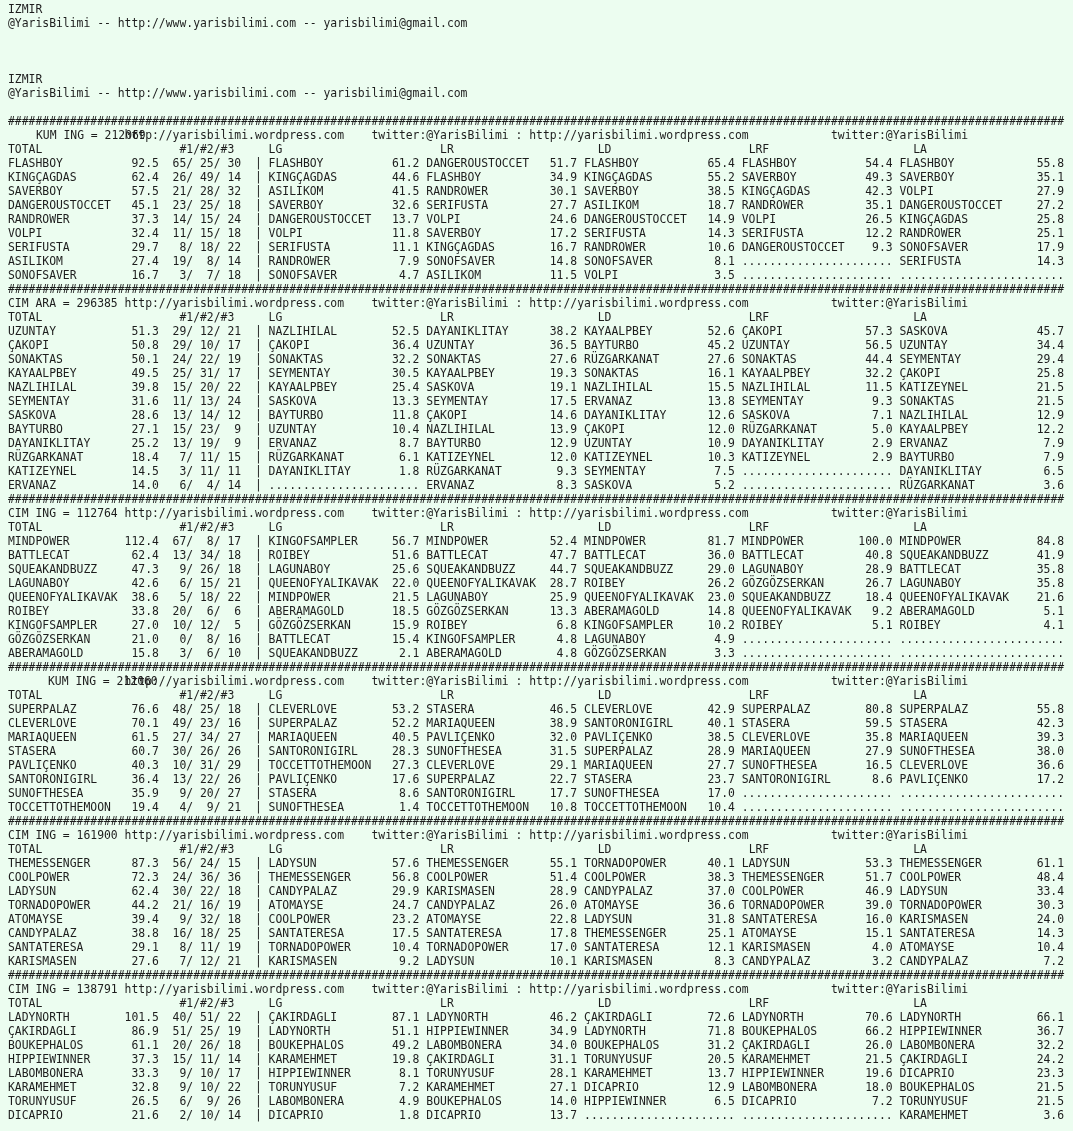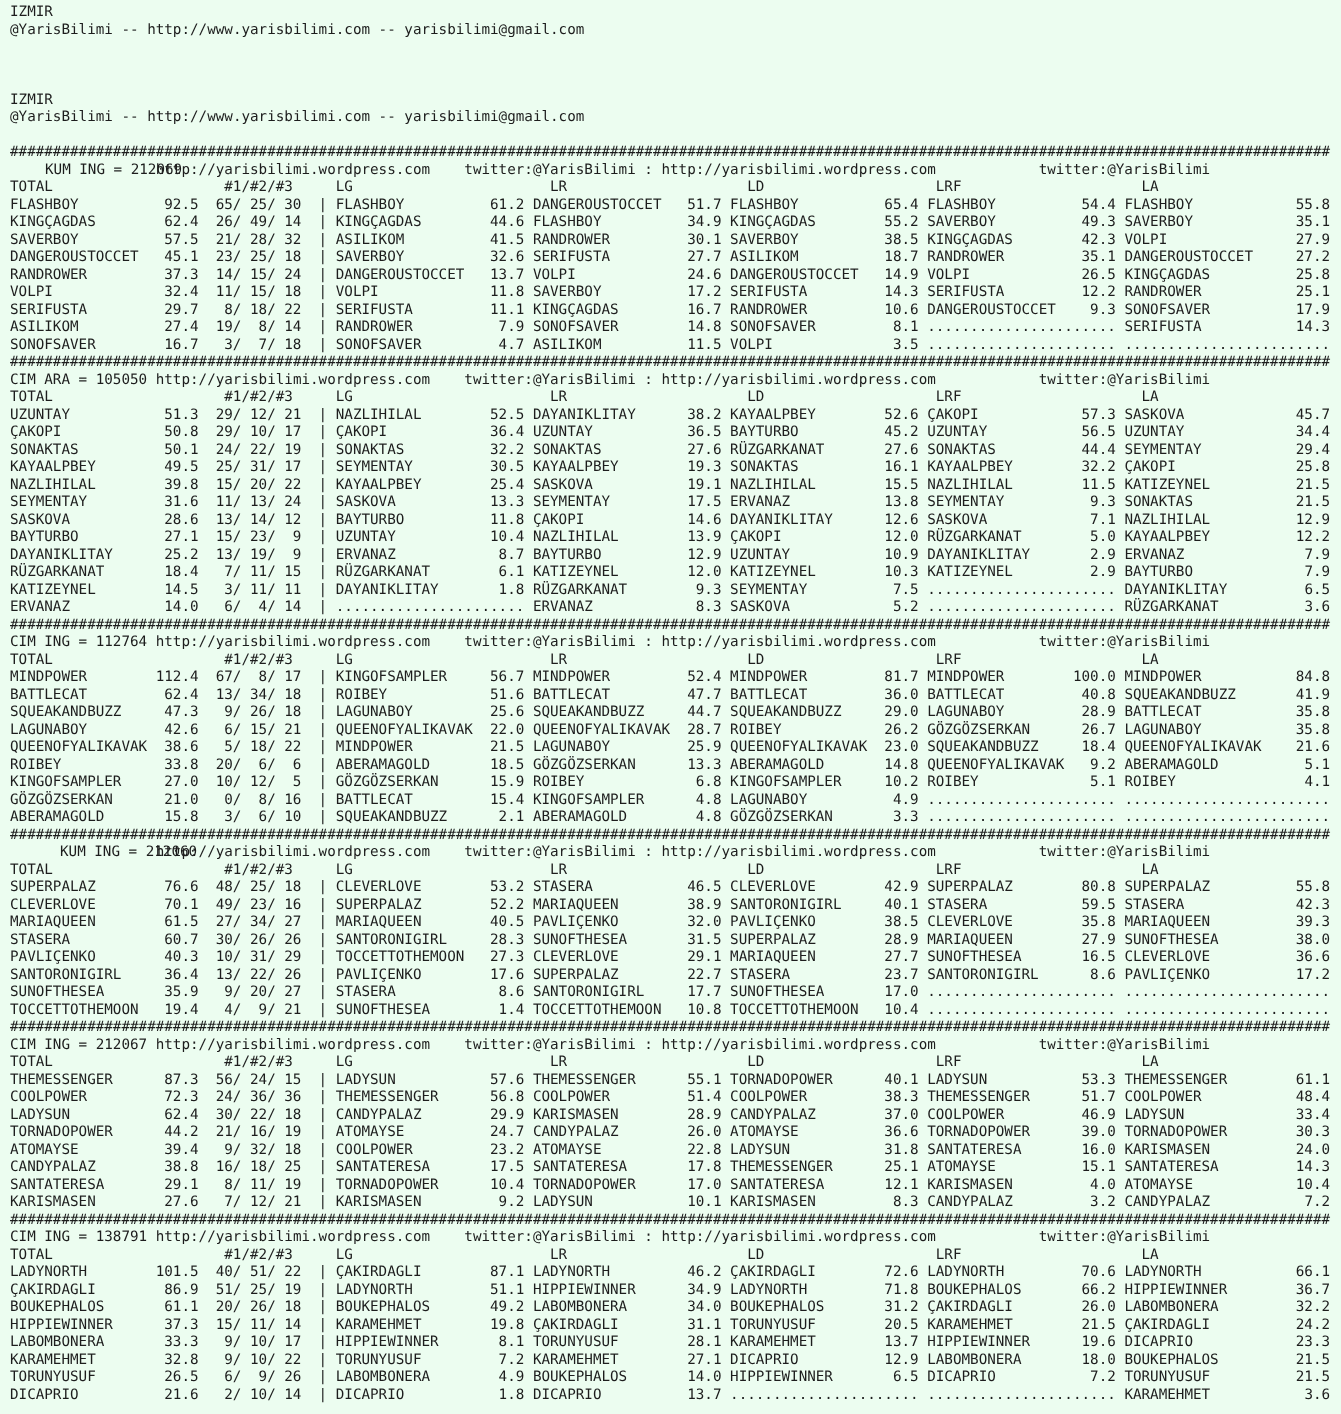--- a/index.html
+++ b/index.html
@@ -35,21 +35,21 @@
     <div class="line"><span style="left: 0ch;">FLASHBOY</span><span class="r" style="left: 17ch; width: 5ch;">92.5</span><span class="r" style="left: 23ch; width: 11ch;">65/ 25/ 30</span><span style="left: 36ch;">|</span><span style="left: 38ch;">FLASHBOY</span><span class="r" style="left: 54ch; width: 6ch;">61.2</span><span style="left: 61ch;">DANGEROUSTOCCET</span><span class="r" style="left: 77ch; width: 6ch;">51.7</span><span style="left: 84ch;">FLASHBOY</span><span class="r" style="left: 100ch; width: 6ch;">65.4</span><span style="left: 107ch;">FLASHBOY</span><span class="r" style="left: 123ch; width: 6ch;">54.4</span><span style="left: 130ch;">FLASHBOY</span><span class="r" style="left: 146ch; width: 8ch;">55.8</span></div>
     <div class="line"><span style="left: 0ch;">KINGÇAGDAS</span><span class="r" style="left: 17ch; width: 5ch;">62.4</span><span class="r" style="left: 23ch; width: 11ch;">26/ 49/ 14</span><span style="left: 36ch;">|</span><span style="left: 38ch;">KINGÇAGDAS</span><span class="r" style="left: 54ch; width: 6ch;">44.6</span><span style="left: 61ch;">FLASHBOY</span><span class="r" style="left: 77ch; width: 6ch;">34.9</span><span style="left: 84ch;">KINGÇAGDAS</span><span class="r" style="left: 100ch; width: 6ch;">55.2</span><span style="left: 107ch;">SAVERBOY</span><span class="r" style="left: 123ch; width: 6ch;">49.3</span><span style="left: 130ch;">SAVERBOY</span><span class="r" style="left: 146ch; width: 8ch;">35.1</span></div>
     <div class="line"><span style="left: 0ch;">SAVERBOY</span><span class="r" style="left: 17ch; width: 5ch;">57.5</span><span class="r" style="left: 23ch; width: 11ch;">21/ 28/ 32</span><span style="left: 36ch;">|</span><span style="left: 38ch;">ASILIKOM</span><span class="r" style="left: 54ch; width: 6ch;">41.5</span><span style="left: 61ch;">RANDROWER</span><span class="r" style="left: 77ch; width: 6ch;">30.1</span><span style="left: 84ch;">SAVERBOY</span><span class="r" style="left: 100ch; width: 6ch;">38.5</span><span style="left: 107ch;">KINGÇAGDAS</span><span class="r" style="left: 123ch; width: 6ch;">42.3</span><span style="left: 130ch;">VOLPI</span><span class="r" style="left: 146ch; width: 8ch;">27.9</span></div>
     <div class="line"><span style="left: 0ch;">DANGEROUSTOCCET</span><span class="r" style="left: 17ch; width: 5ch;">45.1</span><span class="r" style="left: 23ch; width: 11ch;">23/ 25/ 18</span><span style="left: 36ch;">|</span><span style="left: 38ch;">SAVERBOY</span><span class="r" style="left: 54ch; width: 6ch;">32.6</span><span style="left: 61ch;">SERIFUSTA</span><span class="r" style="left: 77ch; width: 6ch;">27.7</span><span style="left: 84ch;">ASILIKOM</span><span class="r" style="left: 100ch; width: 6ch;">18.7</span><span style="left: 107ch;">RANDROWER</span><span class="r" style="left: 123ch; width: 6ch;">35.1</span><span style="left: 130ch;">DANGEROUSTOCCET</span><span class="r" style="left: 146ch; width: 8ch;">27.2</span></div>
     <div class="line"><span style="left: 0ch;">RANDROWER</span><span class="r" style="left: 17ch; width: 5ch;">37.3</span><span class="r" style="left: 23ch; width: 11ch;">14/ 15/ 24</span><span style="left: 36ch;">|</span><span style="left: 38ch;">DANGEROUSTOCCET</span><span class="r" style="left: 54ch; width: 6ch;">13.7</span><span style="left: 61ch;">VOLPI</span><span class="r" style="left: 77ch; width: 6ch;">24.6</span><span style="left: 84ch;">DANGEROUSTOCCET</span><span class="r" style="left: 100ch; width: 6ch;">14.9</span><span style="left: 107ch;">VOLPI</span><span class="r" style="left: 123ch; width: 6ch;">26.5</span><span style="left: 130ch;">KINGÇAGDAS</span><span class="r" style="left: 146ch; width: 8ch;">25.8</span></div>
     <div class="line"><span style="left: 0ch;">VOLPI</span><span class="r" style="left: 17ch; width: 5ch;">32.4</span><span class="r" style="left: 23ch; width: 11ch;">11/ 15/ 18</span><span style="left: 36ch;">|</span><span style="left: 38ch;">VOLPI</span><span class="r" style="left: 54ch; width: 6ch;">11.8</span><span style="left: 61ch;">SAVERBOY</span><span class="r" style="left: 77ch; width: 6ch;">17.2</span><span style="left: 84ch;">SERIFUSTA</span><span class="r" style="left: 100ch; width: 6ch;">14.3</span><span style="left: 107ch;">SERIFUSTA</span><span class="r" style="left: 123ch; width: 6ch;">12.2</span><span style="left: 130ch;">RANDROWER</span><span class="r" style="left: 146ch; width: 8ch;">25.1</span></div>
     <div class="line"><span style="left: 0ch;">SERIFUSTA</span><span class="r" style="left: 17ch; width: 5ch;">29.7</span><span class="r" style="left: 23ch; width: 11ch;"> 8/ 18/ 22</span><span style="left: 36ch;">|</span><span style="left: 38ch;">SERIFUSTA</span><span class="r" style="left: 54ch; width: 6ch;">11.1</span><span style="left: 61ch;">KINGÇAGDAS</span><span class="r" style="left: 77ch; width: 6ch;">16.7</span><span style="left: 84ch;">RANDROWER</span><span class="r" style="left: 100ch; width: 6ch;">10.6</span><span style="left: 107ch;">DANGEROUSTOCCET</span><span class="r" style="left: 123ch; width: 6ch;">9.3</span><span style="left: 130ch;">SONOFSAVER</span><span class="r" style="left: 146ch; width: 8ch;">17.9</span></div>
     <div class="line"><span style="left: 0ch;">ASILIKOM</span><span class="r" style="left: 17ch; width: 5ch;">27.4</span><span class="r" style="left: 23ch; width: 11ch;">19/  8/ 14</span><span style="left: 36ch;">|</span><span style="left: 38ch;">RANDROWER</span><span class="r" style="left: 54ch; width: 6ch;">7.9</span><span style="left: 61ch;">SONOFSAVER</span><span class="r" style="left: 77ch; width: 6ch;">14.8</span><span style="left: 84ch;">SONOFSAVER</span><span class="r" style="left: 100ch; width: 6ch;">8.1</span><span style="left: 107ch;">......................</span><span style="left: 130ch;">SERIFUSTA</span><span class="r" style="left: 146ch; width: 8ch;">14.3</span></div>
     <div class="line"><span style="left: 0ch;">SONOFSAVER</span><span class="r" style="left: 17ch; width: 5ch;">16.7</span><span class="r" style="left: 23ch; width: 11ch;"> 3/  7/ 18</span><span style="left: 36ch;">|</span><span style="left: 38ch;">SONOFSAVER</span><span class="r" style="left: 54ch; width: 6ch;">4.7</span><span style="left: 61ch;">ASILIKOM</span><span class="r" style="left: 77ch; width: 6ch;">11.5</span><span style="left: 84ch;">VOLPI</span><span class="r" style="left: 100ch; width: 6ch;">3.5</span><span style="left: 107ch;">......................</span><span style="left: 130ch;">........................</span></div>
     <div class="line sep">##########################################################################################################################################################</div>
-    <div class="line"><span style="left: 0ch;">CIM ARA = 105050</span><span style="left: 17ch;">http://yarisbilimi.wordpress.com</span><span style="left: 53ch;">twitter:@YarisBilimi : http://yarisbilimi.wordpress.com</span><span style="left: 120ch;">twitter:@YarisBilimi</span></div>
+    <div class="line"><span style="left: 0ch;">CIM ARA = 296385</span><span style="left: 17ch;">http://yarisbilimi.wordpress.com</span><span style="left: 53ch;">twitter:@YarisBilimi : http://yarisbilimi.wordpress.com</span><span style="left: 120ch;">twitter:@YarisBilimi</span></div>
     <div class="line"><span style="left: 0ch;">TOTAL</span><span style="left: 25ch;">#1/#2/#3</span><span style="left: 38ch;">LG</span><span style="left: 63ch;">LR</span><span style="left: 86ch;">LD</span><span style="left: 108ch;">LRF</span><span style="left: 132ch;">LA</span></div>
     <div class="line"><span style="left: 0ch;">UZUNTAY</span><span class="r" style="left: 17ch; width: 5ch;">51.3</span><span class="r" style="left: 23ch; width: 11ch;">29/ 12/ 21</span><span style="left: 36ch;">|</span><span style="left: 38ch;">NAZLIHILAL</span><span class="r" style="left: 54ch; width: 6ch;">52.5</span><span style="left: 61ch;">DAYANIKLITAY</span><span class="r" style="left: 77ch; width: 6ch;">38.2</span><span style="left: 84ch;">KAYAALPBEY</span><span class="r" style="left: 100ch; width: 6ch;">52.6</span><span style="left: 107ch;">ÇAKOPI</span><span class="r" style="left: 123ch; width: 6ch;">57.3</span><span style="left: 130ch;">SASKOVA</span><span class="r" style="left: 146ch; width: 8ch;">45.7</span></div>
     <div class="line"><span style="left: 0ch;">ÇAKOPI</span><span class="r" style="left: 17ch; width: 5ch;">50.8</span><span class="r" style="left: 23ch; width: 11ch;">29/ 10/ 17</span><span style="left: 36ch;">|</span><span style="left: 38ch;">ÇAKOPI</span><span class="r" style="left: 54ch; width: 6ch;">36.4</span><span style="left: 61ch;">UZUNTAY</span><span class="r" style="left: 77ch; width: 6ch;">36.5</span><span style="left: 84ch;">BAYTURBO</span><span class="r" style="left: 100ch; width: 6ch;">45.2</span><span style="left: 107ch;">UZUNTAY</span><span class="r" style="left: 123ch; width: 6ch;">56.5</span><span style="left: 130ch;">UZUNTAY</span><span class="r" style="left: 146ch; width: 8ch;">34.4</span></div>
     <div class="line"><span style="left: 0ch;">SONAKTAS</span><span class="r" style="left: 17ch; width: 5ch;">50.1</span><span class="r" style="left: 23ch; width: 11ch;">24/ 22/ 19</span><span style="left: 36ch;">|</span><span style="left: 38ch;">SONAKTAS</span><span class="r" style="left: 54ch; width: 6ch;">32.2</span><span style="left: 61ch;">SONAKTAS</span><span class="r" style="left: 77ch; width: 6ch;">27.6</span><span style="left: 84ch;">RÜZGARKANAT</span><span class="r" style="left: 100ch; width: 6ch;">27.6</span><span style="left: 107ch;">SONAKTAS</span><span class="r" style="left: 123ch; width: 6ch;">44.4</span><span style="left: 130ch;">SEYMENTAY</span><span class="r" style="left: 146ch; width: 8ch;">29.4</span></div>
     <div class="line"><span style="left: 0ch;">KAYAALPBEY</span><span class="r" style="left: 17ch; width: 5ch;">49.5</span><span class="r" style="left: 23ch; width: 11ch;">25/ 31/ 17</span><span style="left: 36ch;">|</span><span style="left: 38ch;">SEYMENTAY</span><span class="r" style="left: 54ch; width: 6ch;">30.5</span><span style="left: 61ch;">KAYAALPBEY</span><span class="r" style="left: 77ch; width: 6ch;">19.3</span><span style="left: 84ch;">SONAKTAS</span><span class="r" style="left: 100ch; width: 6ch;">16.1</span><span style="left: 107ch;">KAYAALPBEY</span><span class="r" style="left: 123ch; width: 6ch;">32.2</span><span style="left: 130ch;">ÇAKOPI</span><span class="r" style="left: 146ch; width: 8ch;">25.8</span></div>
     <div class="line"><span style="left: 0ch;">NAZLIHILAL</span><span class="r" style="left: 17ch; width: 5ch;">39.8</span><span class="r" style="left: 23ch; width: 11ch;">15/ 20/ 22</span><span style="left: 36ch;">|</span><span style="left: 38ch;">KAYAALPBEY</span><span class="r" style="left: 54ch; width: 6ch;">25.4</span><span style="left: 61ch;">SASKOVA</span><span class="r" style="left: 77ch; width: 6ch;">19.1</span><span style="left: 84ch;">NAZLIHILAL</span><span class="r" style="left: 100ch; width: 6ch;">15.5</span><span style="left: 107ch;">NAZLIHILAL</span><span class="r" style="left: 123ch; width: 6ch;">11.5</span><span style="left: 130ch;">KATIZEYNEL</span><span class="r" style="left: 146ch; width: 8ch;">21.5</span></div>
     <div class="line"><span style="left: 0ch;">SEYMENTAY</span><span class="r" style="left: 17ch; width: 5ch;">31.6</span><span class="r" style="left: 23ch; width: 11ch;">11/ 13/ 24</span><span style="left: 36ch;">|</span><span style="left: 38ch;">SASKOVA</span><span class="r" style="left: 54ch; width: 6ch;">13.3</span><span style="left: 61ch;">SEYMENTAY</span><span class="r" style="left: 77ch; width: 6ch;">17.5</span><span style="left: 84ch;">ERVANAZ</span><span class="r" style="left: 100ch; width: 6ch;">13.8</span><span style="left: 107ch;">SEYMENTAY</span><span class="r" style="left: 123ch; width: 6ch;">9.3</span><span style="left: 130ch;">SONAKTAS</span><span class="r" style="left: 146ch; width: 8ch;">21.5</span></div>
     <div class="line"><span style="left: 0ch;">SASKOVA</span><span class="r" style="left: 17ch; width: 5ch;">28.6</span><span class="r" style="left: 23ch; width: 11ch;">13/ 14/ 12</span><span style="left: 36ch;">|</span><span style="left: 38ch;">BAYTURBO</span><span class="r" style="left: 54ch; width: 6ch;">11.8</span><span style="left: 61ch;">ÇAKOPI</span><span class="r" style="left: 77ch; width: 6ch;">14.6</span><span style="left: 84ch;">DAYANIKLITAY</span><span class="r" style="left: 100ch; width: 6ch;">12.6</span><span style="left: 107ch;">SASKOVA</span><span class="r" style="left: 123ch; width: 6ch;">7.1</span><span style="left: 130ch;">NAZLIHILAL</span><span class="r" style="left: 146ch; width: 8ch;">12.9</span></div>
     <div class="line"><span style="left: 0ch;">BAYTURBO</span><span class="r" style="left: 17ch; width: 5ch;">27.1</span><span class="r" style="left: 23ch; width: 11ch;">15/ 23/  9</span><span style="left: 36ch;">|</span><span style="left: 38ch;">UZUNTAY</span><span class="r" style="left: 54ch; width: 6ch;">10.4</span><span style="left: 61ch;">NAZLIHILAL</span><span class="r" style="left: 77ch; width: 6ch;">13.9</span><span style="left: 84ch;">ÇAKOPI</span><span class="r" style="left: 100ch; width: 6ch;">12.0</span><span style="left: 107ch;">RÜZGARKANAT</span><span class="r" style="left: 123ch; width: 6ch;">5.0</span><span style="left: 130ch;">KAYAALPBEY</span><span class="r" style="left: 146ch; width: 8ch;">12.2</span></div>
     <div class="line"><span style="left: 0ch;">DAYANIKLITAY</span><span class="r" style="left: 17ch; width: 5ch;">25.2</span><span class="r" style="left: 23ch; width: 11ch;">13/ 19/  9</span><span style="left: 36ch;">|</span><span style="left: 38ch;">ERVANAZ</span><span class="r" style="left: 54ch; width: 6ch;">8.7</span><span style="left: 61ch;">BAYTURBO</span><span class="r" style="left: 77ch; width: 6ch;">12.9</span><span style="left: 84ch;">UZUNTAY</span><span class="r" style="left: 100ch; width: 6ch;">10.9</span><span style="left: 107ch;">DAYANIKLITAY</span><span class="r" style="left: 123ch; width: 6ch;">2.9</span><span style="left: 130ch;">ERVANAZ</span><span class="r" style="left: 146ch; width: 8ch;">7.9</span></div>
@@ -73,21 +73,21 @@
     <div class="line"><span style="left: 0ch;">TOTAL</span><span style="left: 25ch;">#1/#2/#3</span><span style="left: 38ch;">LG</span><span style="left: 63ch;">LR</span><span style="left: 86ch;">LD</span><span style="left: 108ch;">LRF</span><span style="left: 132ch;">LA</span></div>
     <div class="line"><span style="left: 0ch;">SUPERPALAZ</span><span class="r" style="left: 17ch; width: 5ch;">76.6</span><span class="r" style="left: 23ch; width: 11ch;">48/ 25/ 18</span><span style="left: 36ch;">|</span><span style="left: 38ch;">CLEVERLOVE</span><span class="r" style="left: 54ch; width: 6ch;">53.2</span><span style="left: 61ch;">STASERA</span><span class="r" style="left: 77ch; width: 6ch;">46.5</span><span style="left: 84ch;">CLEVERLOVE</span><span class="r" style="left: 100ch; width: 6ch;">42.9</span><span style="left: 107ch;">SUPERPALAZ</span><span class="r" style="left: 123ch; width: 6ch;">80.8</span><span style="left: 130ch;">SUPERPALAZ</span><span class="r" style="left: 146ch; width: 8ch;">55.8</span></div>
     <div class="line"><span style="left: 0ch;">CLEVERLOVE</span><span class="r" style="left: 17ch; width: 5ch;">70.1</span><span class="r" style="left: 23ch; width: 11ch;">49/ 23/ 16</span><span style="left: 36ch;">|</span><span style="left: 38ch;">SUPERPALAZ</span><span class="r" style="left: 54ch; width: 6ch;">52.2</span><span style="left: 61ch;">MARIAQUEEN</span><span class="r" style="left: 77ch; width: 6ch;">38.9</span><span style="left: 84ch;">SANTORONIGIRL</span><span class="r" style="left: 100ch; width: 6ch;">40.1</span><span style="left: 107ch;">STASERA</span><span class="r" style="left: 123ch; width: 6ch;">59.5</span><span style="left: 130ch;">STASERA</span><span class="r" style="left: 146ch; width: 8ch;">42.3</span></div>
     <div class="line"><span style="left: 0ch;">MARIAQUEEN</span><span class="r" style="left: 17ch; width: 5ch;">61.5</span><span class="r" style="left: 23ch; width: 11ch;">27/ 34/ 27</span><span style="left: 36ch;">|</span><span style="left: 38ch;">MARIAQUEEN</span><span class="r" style="left: 54ch; width: 6ch;">40.5</span><span style="left: 61ch;">PAVLIÇENKO</span><span class="r" style="left: 77ch; width: 6ch;">32.0</span><span style="left: 84ch;">PAVLIÇENKO</span><span class="r" style="left: 100ch; width: 6ch;">38.5</span><span style="left: 107ch;">CLEVERLOVE</span><span class="r" style="left: 123ch; width: 6ch;">35.8</span><span style="left: 130ch;">MARIAQUEEN</span><span class="r" style="left: 146ch; width: 8ch;">39.3</span></div>
     <div class="line"><span style="left: 0ch;">STASERA</span><span class="r" style="left: 17ch; width: 5ch;">60.7</span><span class="r" style="left: 23ch; width: 11ch;">30/ 26/ 26</span><span style="left: 36ch;">|</span><span style="left: 38ch;">SANTORONIGIRL</span><span class="r" style="left: 54ch; width: 6ch;">28.3</span><span style="left: 61ch;">SUNOFTHESEA</span><span class="r" style="left: 77ch; width: 6ch;">31.5</span><span style="left: 84ch;">SUPERPALAZ</span><span class="r" style="left: 100ch; width: 6ch;">28.9</span><span style="left: 107ch;">MARIAQUEEN</span><span class="r" style="left: 123ch; width: 6ch;">27.9</span><span style="left: 130ch;">SUNOFTHESEA</span><span class="r" style="left: 146ch; width: 8ch;">38.0</span></div>
     <div class="line"><span style="left: 0ch;">PAVLIÇENKO</span><span class="r" style="left: 17ch; width: 5ch;">40.3</span><span class="r" style="left: 23ch; width: 11ch;">10/ 31/ 29</span><span style="left: 36ch;">|</span><span style="left: 38ch;">TOCCETTOTHEMOON</span><span class="r" style="left: 54ch; width: 6ch;">27.3</span><span style="left: 61ch;">CLEVERLOVE</span><span class="r" style="left: 77ch; width: 6ch;">29.1</span><span style="left: 84ch;">MARIAQUEEN</span><span class="r" style="left: 100ch; width: 6ch;">27.7</span><span style="left: 107ch;">SUNOFTHESEA</span><span class="r" style="left: 123ch; width: 6ch;">16.5</span><span style="left: 130ch;">CLEVERLOVE</span><span class="r" style="left: 146ch; width: 8ch;">36.6</span></div>
     <div class="line"><span style="left: 0ch;">SANTORONIGIRL</span><span class="r" style="left: 17ch; width: 5ch;">36.4</span><span class="r" style="left: 23ch; width: 11ch;">13/ 22/ 26</span><span style="left: 36ch;">|</span><span style="left: 38ch;">PAVLIÇENKO</span><span class="r" style="left: 54ch; width: 6ch;">17.6</span><span style="left: 61ch;">SUPERPALAZ</span><span class="r" style="left: 77ch; width: 6ch;">22.7</span><span style="left: 84ch;">STASERA</span><span class="r" style="left: 100ch; width: 6ch;">23.7</span><span style="left: 107ch;">SANTORONIGIRL</span><span class="r" style="left: 123ch; width: 6ch;">8.6</span><span style="left: 130ch;">PAVLIÇENKO</span><span class="r" style="left: 146ch; width: 8ch;">17.2</span></div>
     <div class="line"><span style="left: 0ch;">SUNOFTHESEA</span><span class="r" style="left: 17ch; width: 5ch;">35.9</span><span class="r" style="left: 23ch; width: 11ch;"> 9/ 20/ 27</span><span style="left: 36ch;">|</span><span style="left: 38ch;">STASERA</span><span class="r" style="left: 54ch; width: 6ch;">8.6</span><span style="left: 61ch;">SANTORONIGIRL</span><span class="r" style="left: 77ch; width: 6ch;">17.7</span><span style="left: 84ch;">SUNOFTHESEA</span><span class="r" style="left: 100ch; width: 6ch;">17.0</span><span style="left: 107ch;">......................</span><span style="left: 130ch;">........................</span></div>
     <div class="line"><span style="left: 0ch;">TOCCETTOTHEMOON</span><span class="r" style="left: 17ch; width: 5ch;">19.4</span><span class="r" style="left: 23ch; width: 11ch;"> 4/  9/ 21</span><span style="left: 36ch;">|</span><span style="left: 38ch;">SUNOFTHESEA</span><span class="r" style="left: 54ch; width: 6ch;">1.4</span><span style="left: 61ch;">TOCCETTOTHEMOON</span><span class="r" style="left: 77ch; width: 6ch;">10.8</span><span style="left: 84ch;">TOCCETTOTHEMOON</span><span class="r" style="left: 100ch; width: 6ch;">10.4</span><span style="left: 107ch;">......................</span><span style="left: 130ch;">........................</span></div>
     <div class="line sep">##########################################################################################################################################################</div>
-    <div class="line"><span style="left: 0ch;">CIM ING = 212067</span><span style="left: 17ch;">http://yarisbilimi.wordpress.com</span><span style="left: 53ch;">twitter:@YarisBilimi : http://yarisbilimi.wordpress.com</span><span style="left: 120ch;">twitter:@YarisBilimi</span></div>
+    <div class="line"><span style="left: 0ch;">CIM ING = 161900</span><span style="left: 17ch;">http://yarisbilimi.wordpress.com</span><span style="left: 53ch;">twitter:@YarisBilimi : http://yarisbilimi.wordpress.com</span><span style="left: 120ch;">twitter:@YarisBilimi</span></div>
     <div class="line"><span style="left: 0ch;">TOTAL</span><span style="left: 25ch;">#1/#2/#3</span><span style="left: 38ch;">LG</span><span style="left: 63ch;">LR</span><span style="left: 86ch;">LD</span><span style="left: 108ch;">LRF</span><span style="left: 132ch;">LA</span></div>
     <div class="line"><span style="left: 0ch;">THEMESSENGER</span><span class="r" style="left: 17ch; width: 5ch;">87.3</span><span class="r" style="left: 23ch; width: 11ch;">56/ 24/ 15</span><span style="left: 36ch;">|</span><span style="left: 38ch;">LADYSUN</span><span class="r" style="left: 54ch; width: 6ch;">57.6</span><span style="left: 61ch;">THEMESSENGER</span><span class="r" style="left: 77ch; width: 6ch;">55.1</span><span style="left: 84ch;">TORNADOPOWER</span><span class="r" style="left: 100ch; width: 6ch;">40.1</span><span style="left: 107ch;">LADYSUN</span><span class="r" style="left: 123ch; width: 6ch;">53.3</span><span style="left: 130ch;">THEMESSENGER</span><span class="r" style="left: 146ch; width: 8ch;">61.1</span></div>
     <div class="line"><span style="left: 0ch;">COOLPOWER</span><span class="r" style="left: 17ch; width: 5ch;">72.3</span><span class="r" style="left: 23ch; width: 11ch;">24/ 36/ 36</span><span style="left: 36ch;">|</span><span style="left: 38ch;">THEMESSENGER</span><span class="r" style="left: 54ch; width: 6ch;">56.8</span><span style="left: 61ch;">COOLPOWER</span><span class="r" style="left: 77ch; width: 6ch;">51.4</span><span style="left: 84ch;">COOLPOWER</span><span class="r" style="left: 100ch; width: 6ch;">38.3</span><span style="left: 107ch;">THEMESSENGER</span><span class="r" style="left: 123ch; width: 6ch;">51.7</span><span style="left: 130ch;">COOLPOWER</span><span class="r" style="left: 146ch; width: 8ch;">48.4</span></div>
     <div class="line"><span style="left: 0ch;">LADYSUN</span><span class="r" style="left: 17ch; width: 5ch;">62.4</span><span class="r" style="left: 23ch; width: 11ch;">30/ 22/ 18</span><span style="left: 36ch;">|</span><span style="left: 38ch;">CANDYPALAZ</span><span class="r" style="left: 54ch; width: 6ch;">29.9</span><span style="left: 61ch;">KARISMASEN</span><span class="r" style="left: 77ch; width: 6ch;">28.9</span><span style="left: 84ch;">CANDYPALAZ</span><span class="r" style="left: 100ch; width: 6ch;">37.0</span><span style="left: 107ch;">COOLPOWER</span><span class="r" style="left: 123ch; width: 6ch;">46.9</span><span style="left: 130ch;">LADYSUN</span><span class="r" style="left: 146ch; width: 8ch;">33.4</span></div>
     <div class="line"><span style="left: 0ch;">TORNADOPOWER</span><span class="r" style="left: 17ch; width: 5ch;">44.2</span><span class="r" style="left: 23ch; width: 11ch;">21/ 16/ 19</span><span style="left: 36ch;">|</span><span style="left: 38ch;">ATOMAYSE</span><span class="r" style="left: 54ch; width: 6ch;">24.7</span><span style="left: 61ch;">CANDYPALAZ</span><span class="r" style="left: 77ch; width: 6ch;">26.0</span><span style="left: 84ch;">ATOMAYSE</span><span class="r" style="left: 100ch; width: 6ch;">36.6</span><span style="left: 107ch;">TORNADOPOWER</span><span class="r" style="left: 123ch; width: 6ch;">39.0</span><span style="left: 130ch;">TORNADOPOWER</span><span class="r" style="left: 146ch; width: 8ch;">30.3</span></div>
     <div class="line"><span style="left: 0ch;">ATOMAYSE</span><span class="r" style="left: 17ch; width: 5ch;">39.4</span><span class="r" style="left: 23ch; width: 11ch;"> 9/ 32/ 18</span><span style="left: 36ch;">|</span><span style="left: 38ch;">COOLPOWER</span><span class="r" style="left: 54ch; width: 6ch;">23.2</span><span style="left: 61ch;">ATOMAYSE</span><span class="r" style="left: 77ch; width: 6ch;">22.8</span><span style="left: 84ch;">LADYSUN</span><span class="r" style="left: 100ch; width: 6ch;">31.8</span><span style="left: 107ch;">SANTATERESA</span><span class="r" style="left: 123ch; width: 6ch;">16.0</span><span style="left: 130ch;">KARISMASEN</span><span class="r" style="left: 146ch; width: 8ch;">24.0</span></div>
     <div class="line"><span style="left: 0ch;">CANDYPALAZ</span><span class="r" style="left: 17ch; width: 5ch;">38.8</span><span class="r" style="left: 23ch; width: 11ch;">16/ 18/ 25</span><span style="left: 36ch;">|</span><span style="left: 38ch;">SANTATERESA</span><span class="r" style="left: 54ch; width: 6ch;">17.5</span><span style="left: 61ch;">SANTATERESA</span><span class="r" style="left: 77ch; width: 6ch;">17.8</span><span style="left: 84ch;">THEMESSENGER</span><span class="r" style="left: 100ch; width: 6ch;">25.1</span><span style="left: 107ch;">ATOMAYSE</span><span class="r" style="left: 123ch; width: 6ch;">15.1</span><span style="left: 130ch;">SANTATERESA</span><span class="r" style="left: 146ch; width: 8ch;">14.3</span></div>
     <div class="line"><span style="left: 0ch;">SANTATERESA</span><span class="r" style="left: 17ch; width: 5ch;">29.1</span><span class="r" style="left: 23ch; width: 11ch;"> 8/ 11/ 19</span><span style="left: 36ch;">|</span><span style="left: 38ch;">TORNADOPOWER</span><span class="r" style="left: 54ch; width: 6ch;">10.4</span><span style="left: 61ch;">TORNADOPOWER</span><span class="r" style="left: 77ch; width: 6ch;">17.0</span><span style="left: 84ch;">SANTATERESA</span><span class="r" style="left: 100ch; width: 6ch;">12.1</span><span style="left: 107ch;">KARISMASEN</span><span class="r" style="left: 123ch; width: 6ch;">4.0</span><span style="left: 130ch;">ATOMAYSE</span><span class="r" style="left: 146ch; width: 8ch;">10.4</span></div>
     <div class="line"><span style="left: 0ch;">KARISMASEN</span><span class="r" style="left: 17ch; width: 5ch;">27.6</span><span class="r" style="left: 23ch; width: 11ch;"> 7/ 12/ 21</span><span style="left: 36ch;">|</span><span style="left: 38ch;">KARISMASEN</span><span class="r" style="left: 54ch; width: 6ch;">9.2</span><span style="left: 61ch;">LADYSUN</span><span class="r" style="left: 77ch; width: 6ch;">10.1</span><span style="left: 84ch;">KARISMASEN</span><span class="r" style="left: 100ch; width: 6ch;">8.3</span><span style="left: 107ch;">CANDYPALAZ</span><span class="r" style="left: 123ch; width: 6ch;">3.2</span><span style="left: 130ch;">CANDYPALAZ</span><span class="r" style="left: 146ch; width: 8ch;">7.2</span></div>
     <div class="line sep">##########################################################################################################################################################</div>

